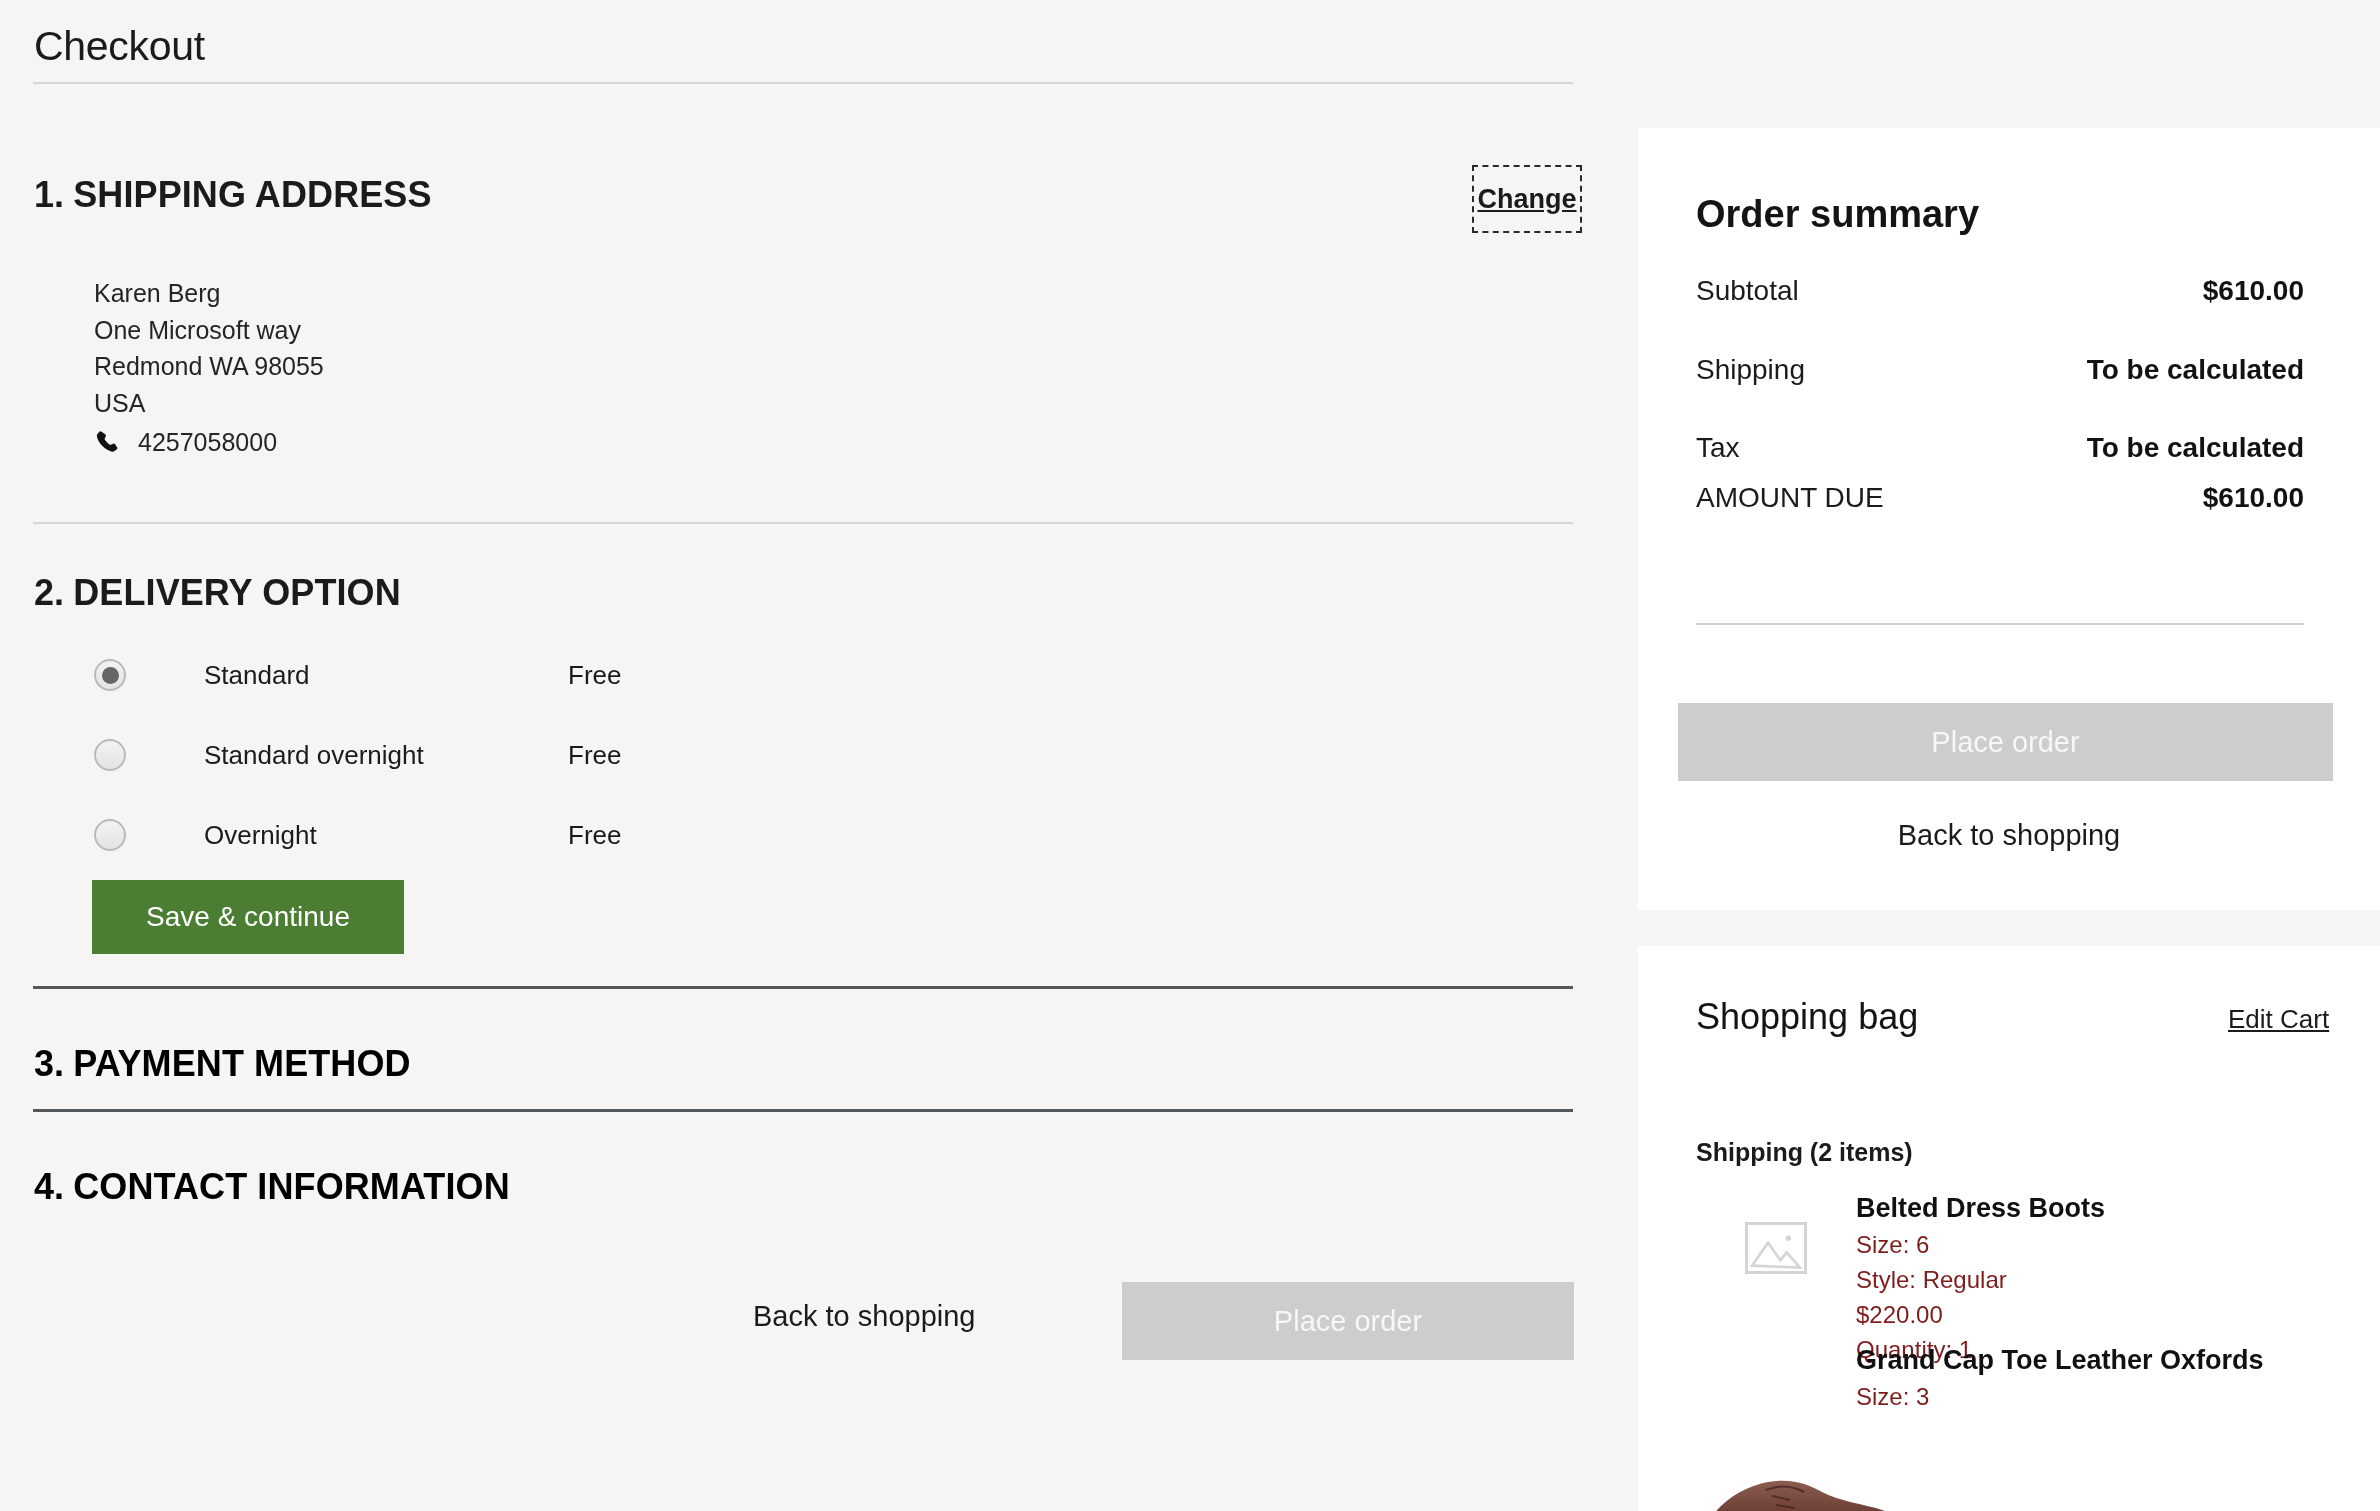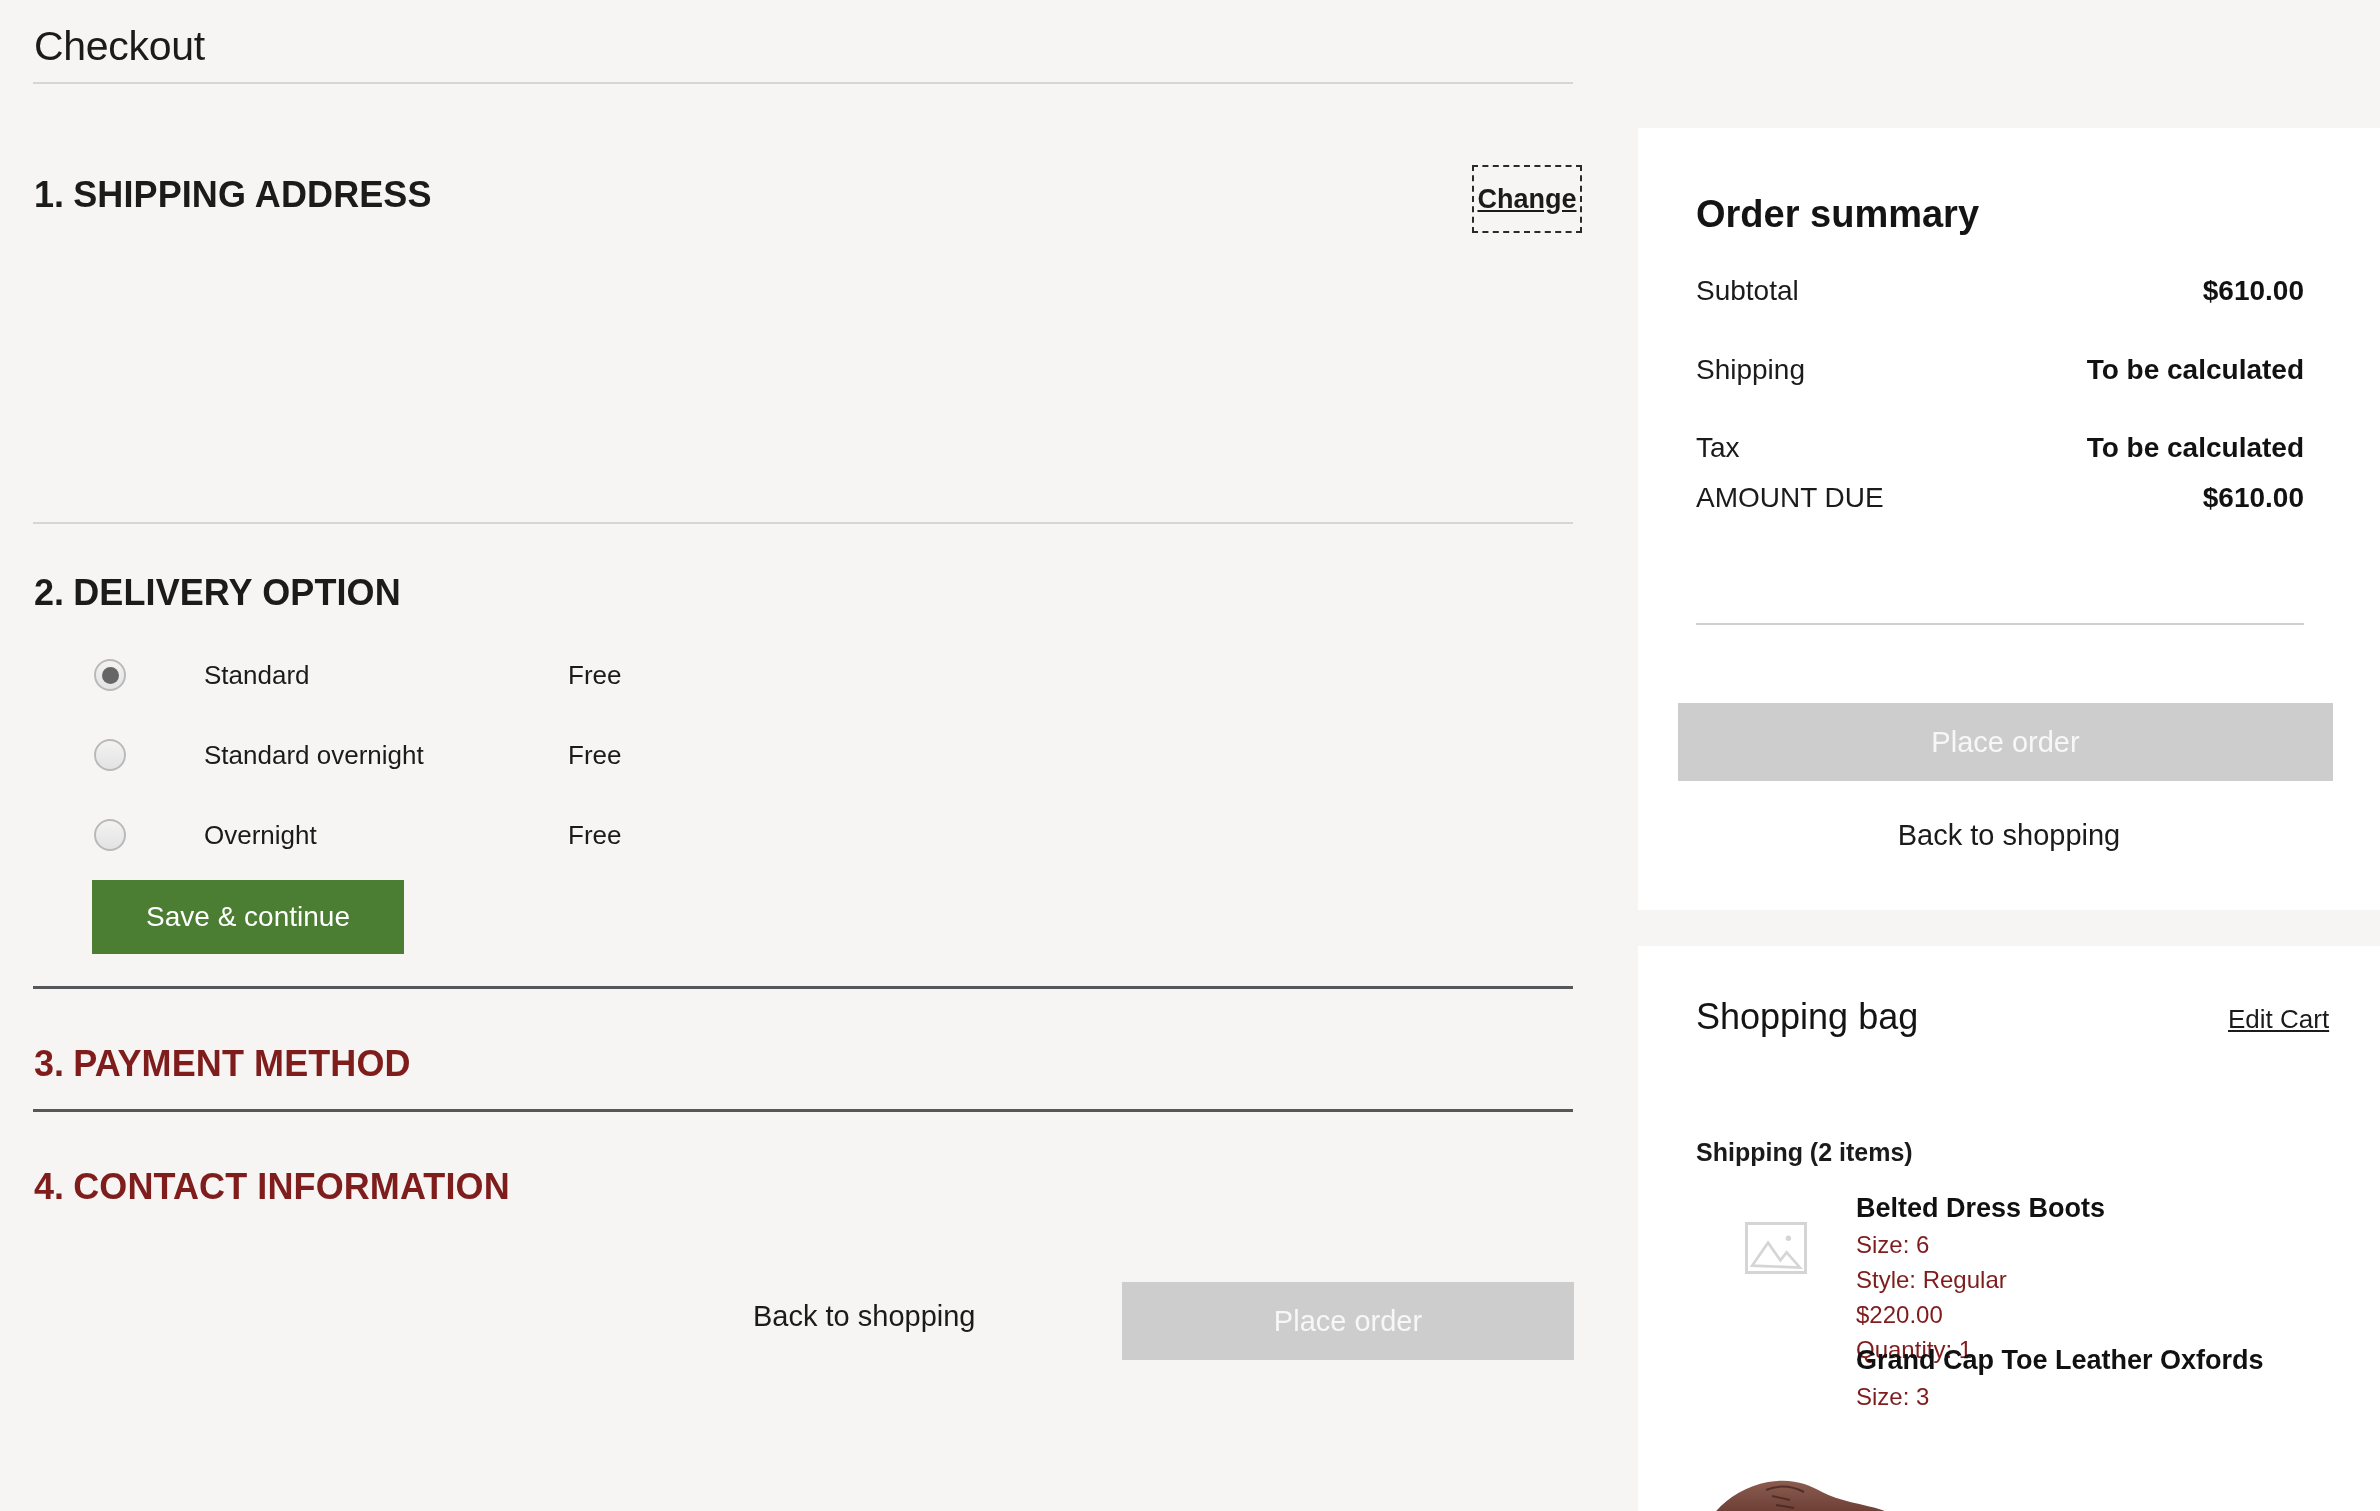--- a/index.html
+++ b/index.html
@@ -55,21 +55,21 @@
   }
 
   .section-head {
     position: absolute;
     left: 26px;
     font-size: 36px;
     font-weight: 700;
     letter-spacing: 0.1px;
   }
   .section-head.active { color: #1b1b1b; }
-  .section-head.inactive { color: #7f1d1d; }
+  .section-head.inactive { color: #000000; }
   .section-head .num { margin-right: 9px; }
 
   .change-btn {
     position: absolute;
     left: 1464px;
     top: 165px;
     width: 110px;
     height: 68px;
     border: 2px dashed #2a2a2a;
     background: transparent;
@@ -364,20 +364,34 @@
     <div class="rule-light" style="top:82px;"></div>
 
     <div class="section-head active" style="top:174px;">
       <span class="num">1.</span><span>SHIPPING ADDRESS</span>
     </div>
 
     <button class="change-btn">
       <span>Change</span>
     </button>
 
+    <div class="address-block">
+      <div>Karen Berg</div>
+      <div>One Microsoft way</div>
+      <div>Redmond WA  98055</div>
+      <div>USA</div>
+      <div class="phone-row">
+        <span class="phone-icon">
+          <svg width="26" height="26" viewBox="0 0 24 24" aria-hidden="true">
+            <path fill="#111111" d="M6.6 2.2c-.5-.3-1.2-.2-1.6.3L3.2 4.7c-.5.6-.7 1.4-.5 2.2.8 3.3 2.6 6.4 5.1 8.9s5.6 4.3 8.9 5.1c.8.2 1.6 0 2.2-.5l2.2-1.8c.5-.4.6-1.1.3-1.6l-1.9-3c-.3-.5-1-.7-1.6-.5l-2.6 1c-.4.2-.9.1-1.2-.2-1.5-1.3-2.8-2.6-4-4.1-.3-.3-.3-.8-.2-1.2l1-2.6c.2-.6 0-1.2-.5-1.6L6.6 2.2z"></path>
+          </svg>
+        </span>
+        <span class="phone-num">4257058000</span>
+      </div>
+    </div>
 
     <div class="rule-light" style="top:522px;"></div>
 
     <div class="section-head active" style="top:572px;">
       <span class="num">2.</span><span>DELIVERY OPTION</span>
     </div>
 
     <div class="delivery-list">
       <div class="delivery-row">
         <span class="radio checked">

